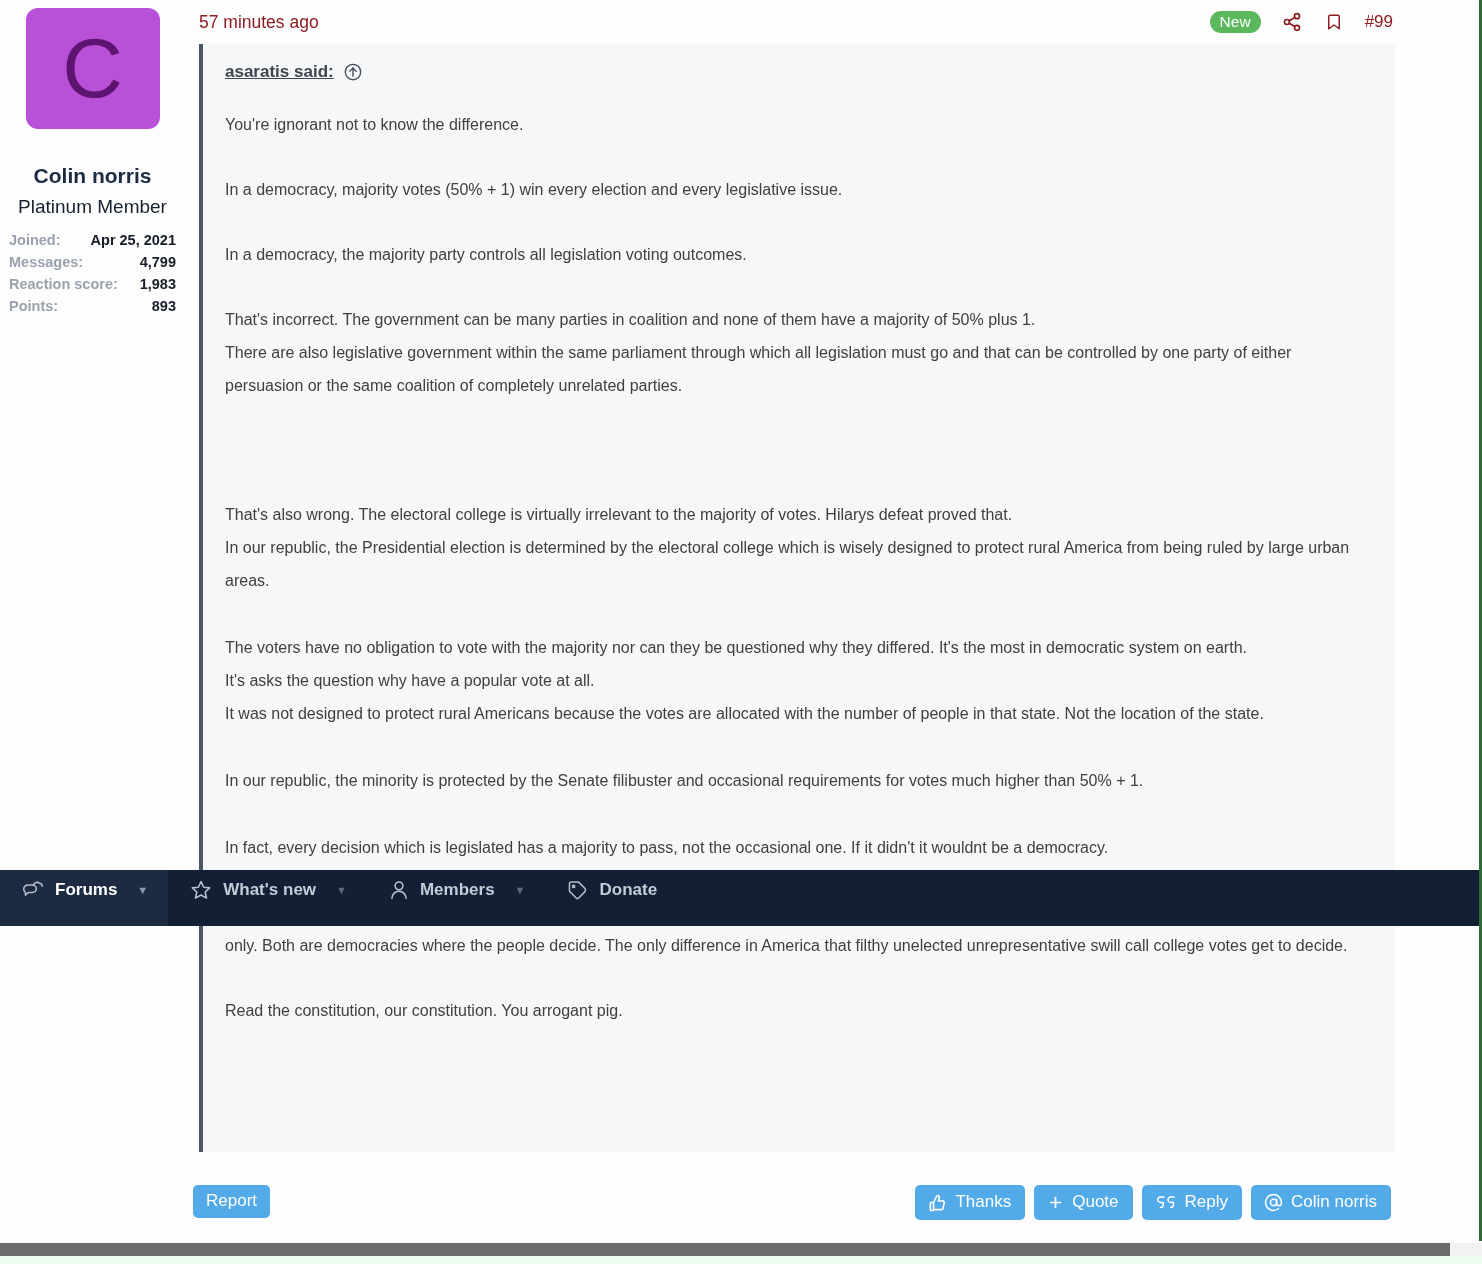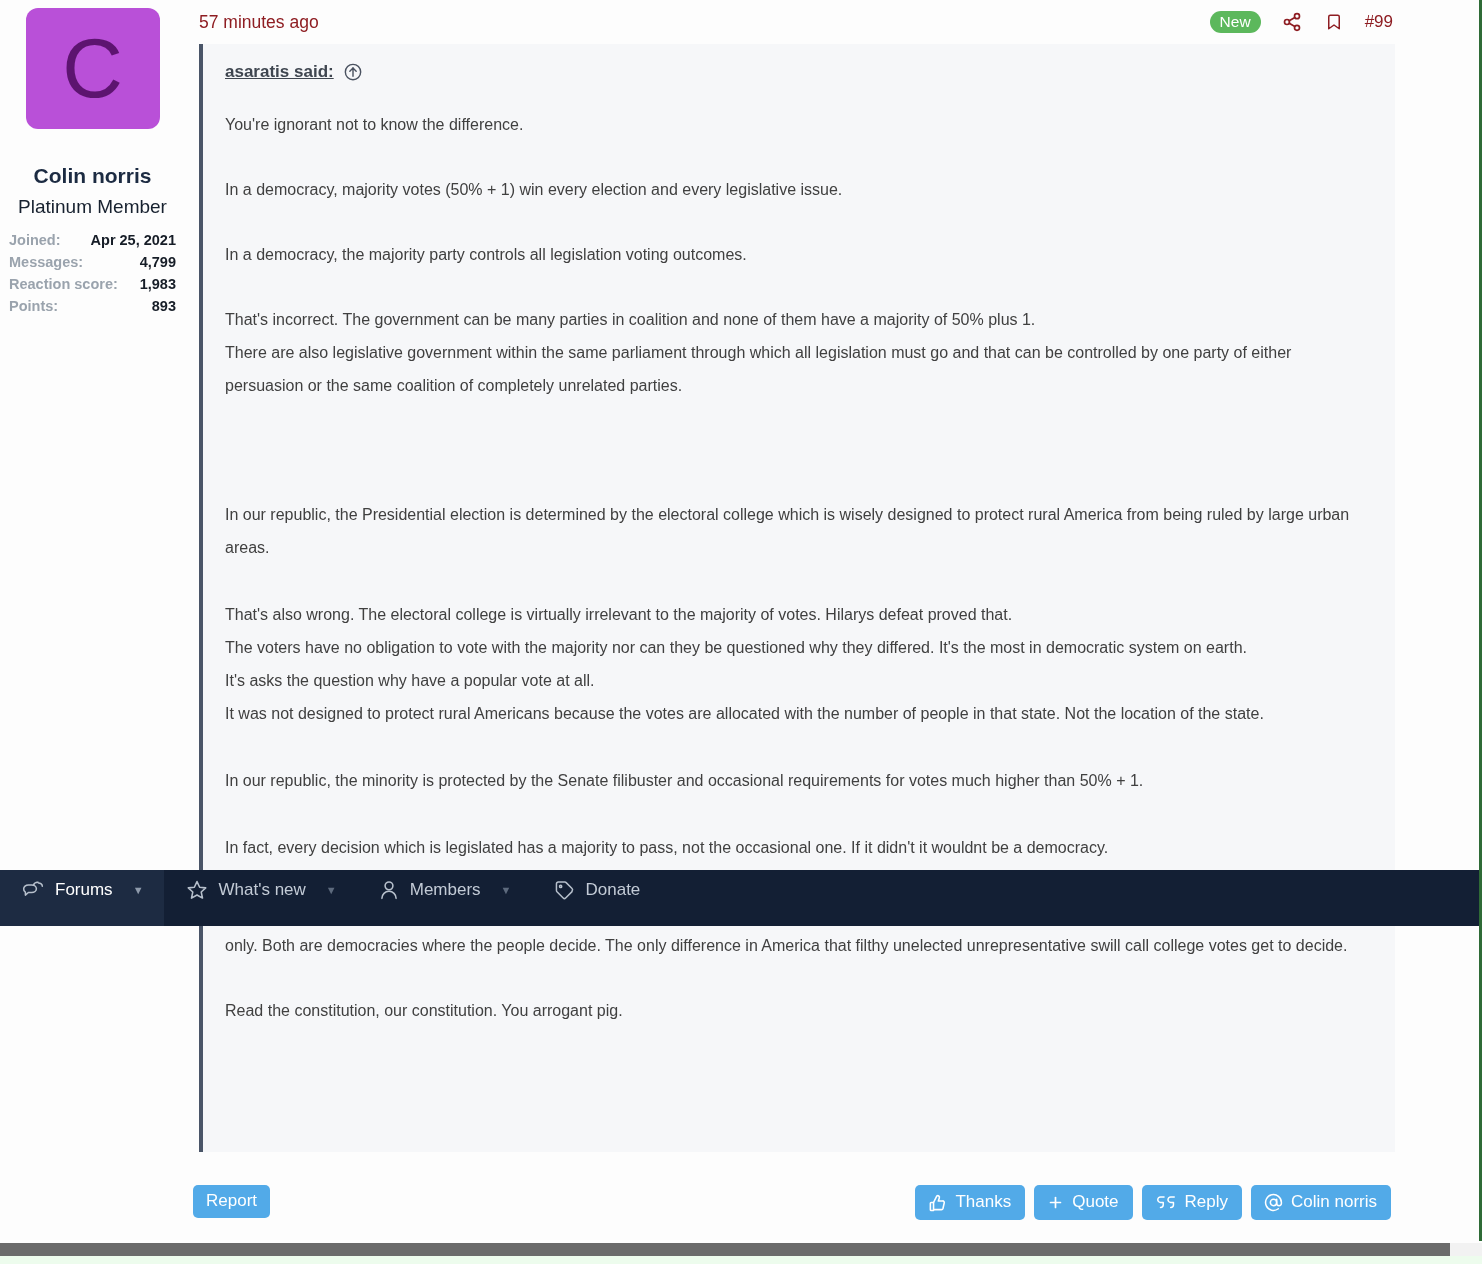--- a/index.html
+++ b/index.html
@@ -216,21 +216,21 @@
     align-items: stretch;
     z-index: 20;
   }
   .nav-item {
     display: flex;
     align-items: center;
     gap: 11px;
     padding: 0 20px 16px 22px;
     color: #c3cbd6;
     font-size: 17px;
-    font-weight: normal;
+    font-weight: bold;
     cursor: pointer;
     white-space: nowrap;
   }
   .nav-item.active {
     background: #1d2b42;
     color: #ffffff;
   }
   .nav-item .nav-ico {
     display: inline-flex;
     align-items: center;
@@ -327,22 +327,22 @@
               <polyline points="8.2,11 12,7.2 15.8,11"></polyline>
             </svg>
           </span>
         </div>
 
         <p class="qp">You're ignorant not to know the difference.</p>
         <p class="qp">In a democracy, majority votes (50% + 1) win every election and every legislative issue.</p>
         <p class="qp">In a democracy, the majority party controls all legislation voting outcomes.</p>
         <p class="qp tight">That's incorrect. The government can be many parties in coalition and none of them have a majority of 50% plus 1.</p>
         <p class="qp gap-lg">There are also legislative government within the same parliament through which all legislation must go and that can be controlled by one party of either persuasion or the same coalition of completely unrelated parties.</p>
+        <p class="qp tight">That's also wrong. The electoral college is virtually irrelevant to the majority of votes. Hilarys defeat proved that.</p>
         <p class="qp gap-md">In our republic, the Presidential election is determined by the electoral college which is wisely designed to protect rural America from being ruled by large urban areas.</p>
-        <p class="qp tight">That's also wrong. The electoral college is virtually irrelevant to the majority of votes. Hilarys defeat proved that.</p>
         <p class="qp tight">The voters have no obligation to vote with the majority nor can they be questioned why they differed. It's the most in democratic system on earth.</p>
         <p class="qp tight">It's asks the question why have a popular vote at all.</p>
         <p class="qp gap-md">It was not designed to protect rural Americans because the votes are allocated with the number of people in that state. Not the location of the state.</p>
         <p class="qp gap-md">In our republic, the minority is protected by the Senate filibuster and occasional requirements for votes much higher than 50% + 1.</p>
         <p class="qp">In fact, every decision which is legislated has a majority to pass, not the occasional one. If it didn't it wouldnt be a democracy.</p>
         <p class="qp">So before you start to call people ignorant, I suggest you read the constitution. My point being, the names of democracy and republic are differentiated by name only. Both are democracies where the people decide. The only difference in America that filthy unelected unrepresentative swill call college votes get to decide.</p>
         <p class="qp tight">Read the constitution, our constitution. You arrogant pig.</p>
       </blockquote>
 
     </div>

